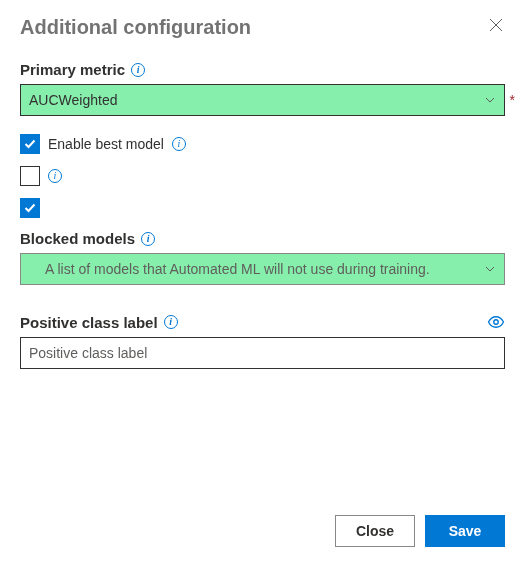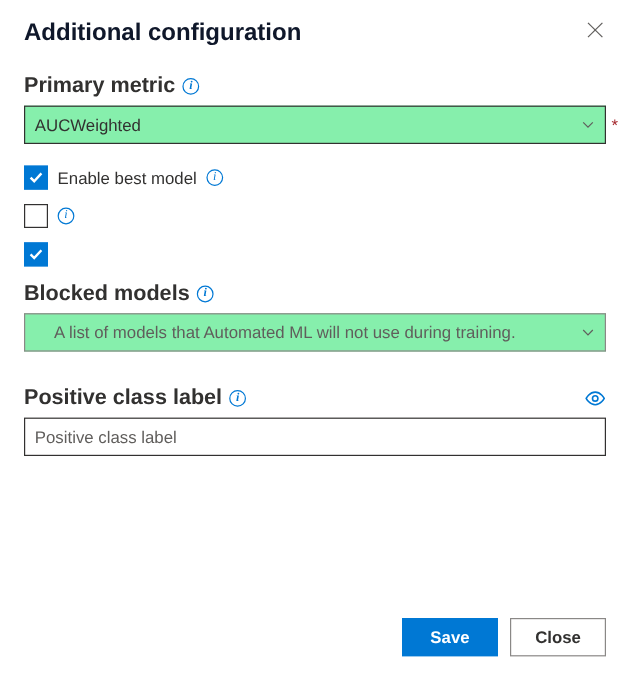--- a/index.html
+++ b/index.html
@@ -7,25 +7,25 @@
       font-family: "Segoe UI", -apple-system, sans-serif;
       font-size: 14px;
       color: #323130;
       width: 525px;
       height: 563px;
       padding: 16px 20px;
       position: relative;
       background: #fff;
     }
     .header { display: flex; justify-content: space-between; align-items: flex-start; margin-bottom: 22px; }
-    .title { font-size: 20px; font-weight: 600; color: #0f172a; }
+    .title { font-size: 20px; font-weight: 600; color: #737373; }
     .close-x { width: 16px; height: 16px; cursor: pointer; color: #605e5c; padding-top:2px; }
     .close-x svg { width: 14px; height: 14px; display:block; }
 
-    .field-label { font-weight: 600; font-size: 18px; margin-bottom: 6px; display: flex; align-items: center; gap: 6px; }
+    .field-label { font-weight: 600; font-size: 15px; margin-bottom: 6px; display: flex; align-items: center; gap: 6px; }
     .info-icon { width: 14px; height: 14px; border: 1px solid #0078d4; border-radius: 50%; display: inline-flex; align-items: center; justify-content: center; color: #0078d4; font-size: 10px; font-style: italic; font-family: Georgia, serif; line-height: 1; cursor: pointer; }
     .info-icon::before { content: "i"; }
 
     .select-row { position: relative; margin-bottom: 18px; }
     .req-star { color: #a4262c; position: absolute; right: -10px; top: 8px; font-size: 14px; }
     .select { width: 100%; height: 32px; border: 1px solid #323130; background: #86efac; display: flex; align-items: center; justify-content: space-between; padding: 0 8px; cursor: pointer; }
     .select-blocked { border: 1px solid #8a8886; color: #605e5c; padding-left: 24px; }
     .chevron { width: 12px; height: 12px; }
     .chevron svg { width: 12px; height: 12px; display:block; }
 
@@ -126,15 +126,15 @@
       <svg viewBox="0 0 24 24" fill="none" stroke="currentColor" stroke-width="1.8">
         <path d="M2 12s3.5-7 10-7 10 7 10 7-3.5 7-10 7S2 12 2 12z"></path>
         <circle cx="12" cy="12" r="3"></circle>
       </svg>
     </span>
   </div>
   <input type="text" class="text-input" placeholder="Positive class label" style="">
 </div>
 
 <div class="footer">
+  <button class="btn btn-secondary">Close</button>
   <button class="btn btn-primary">Save</button>
-  <button class="btn btn-secondary">Close</button>
 </div>
 
 </body></html>

